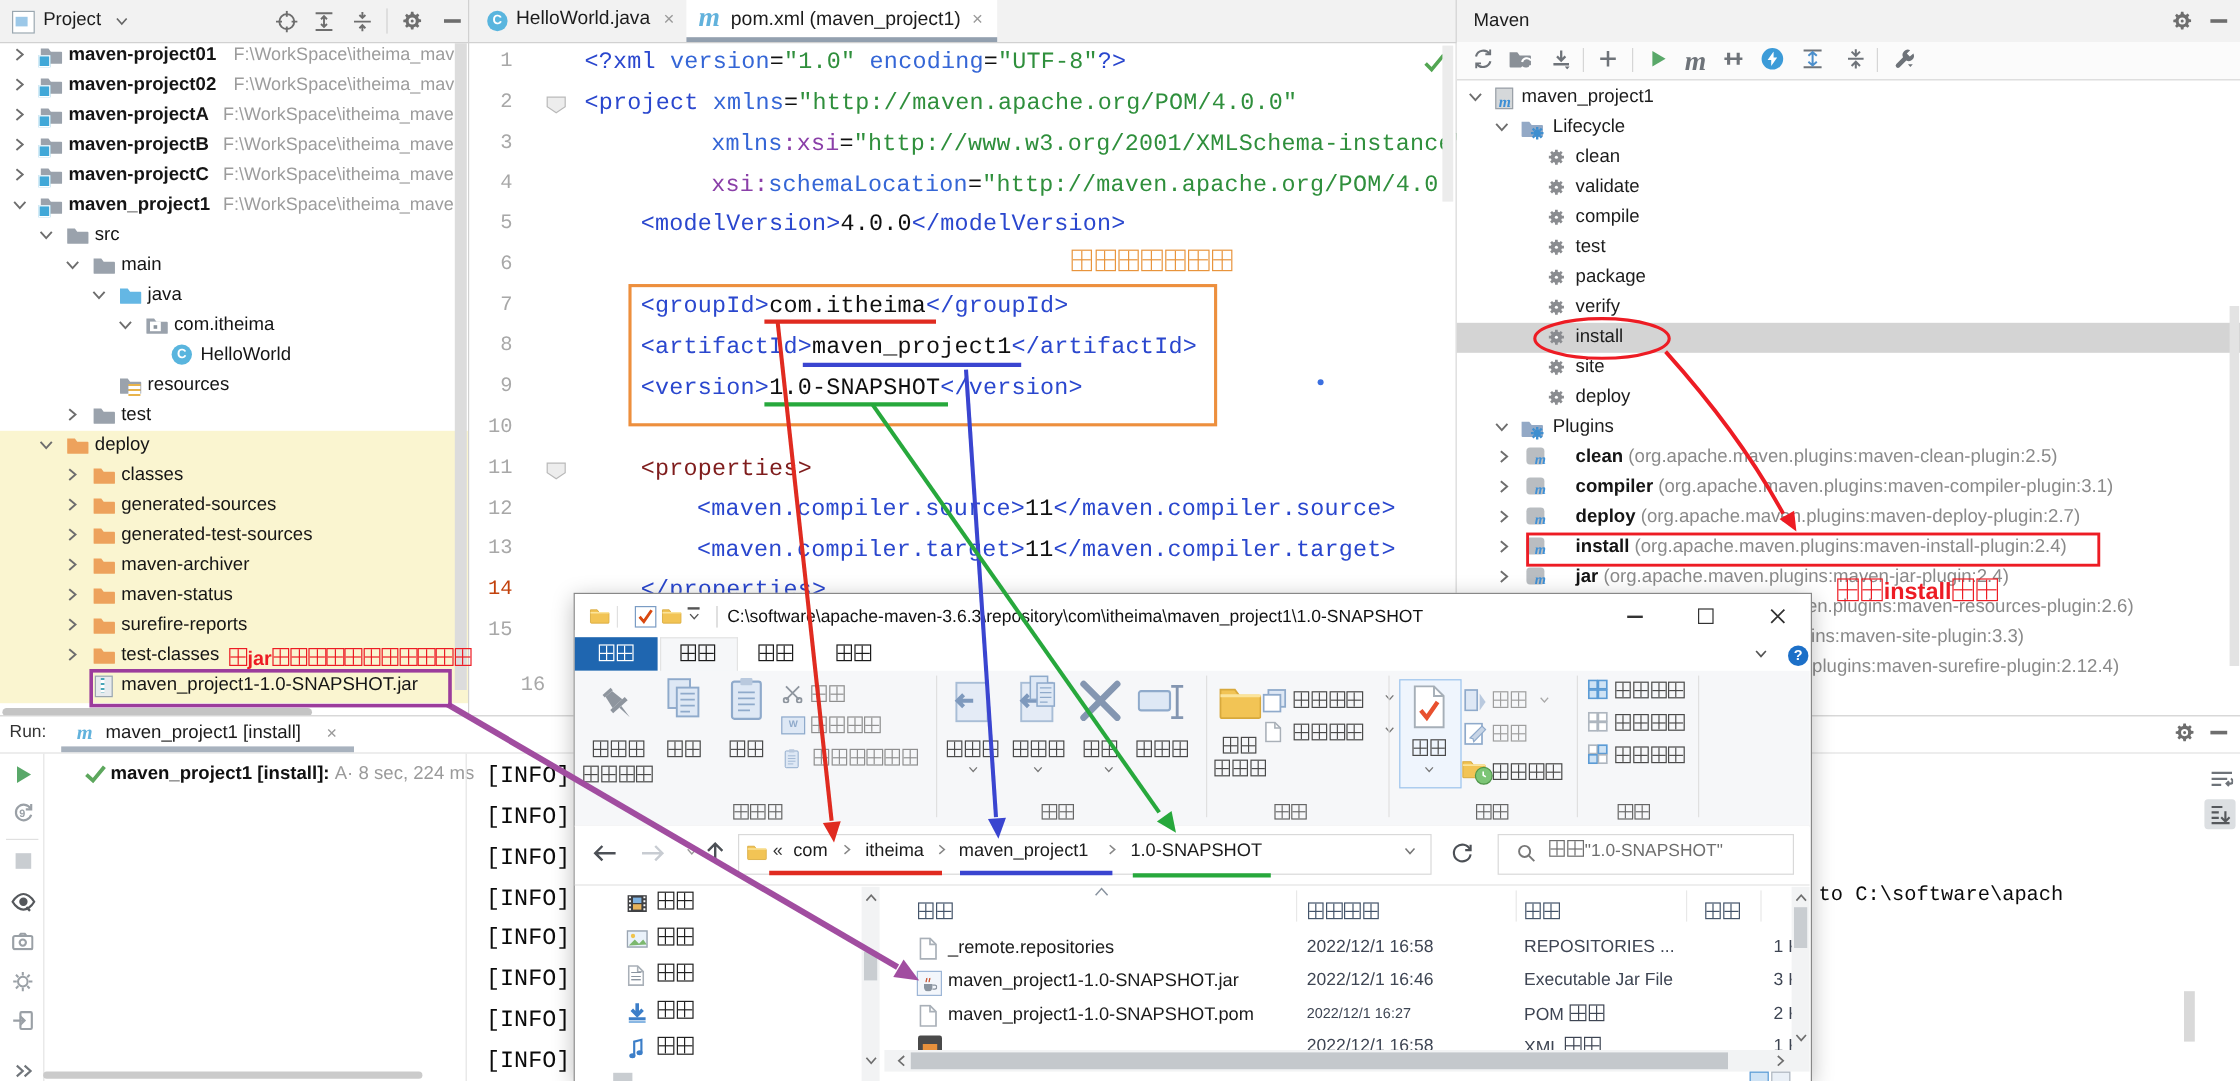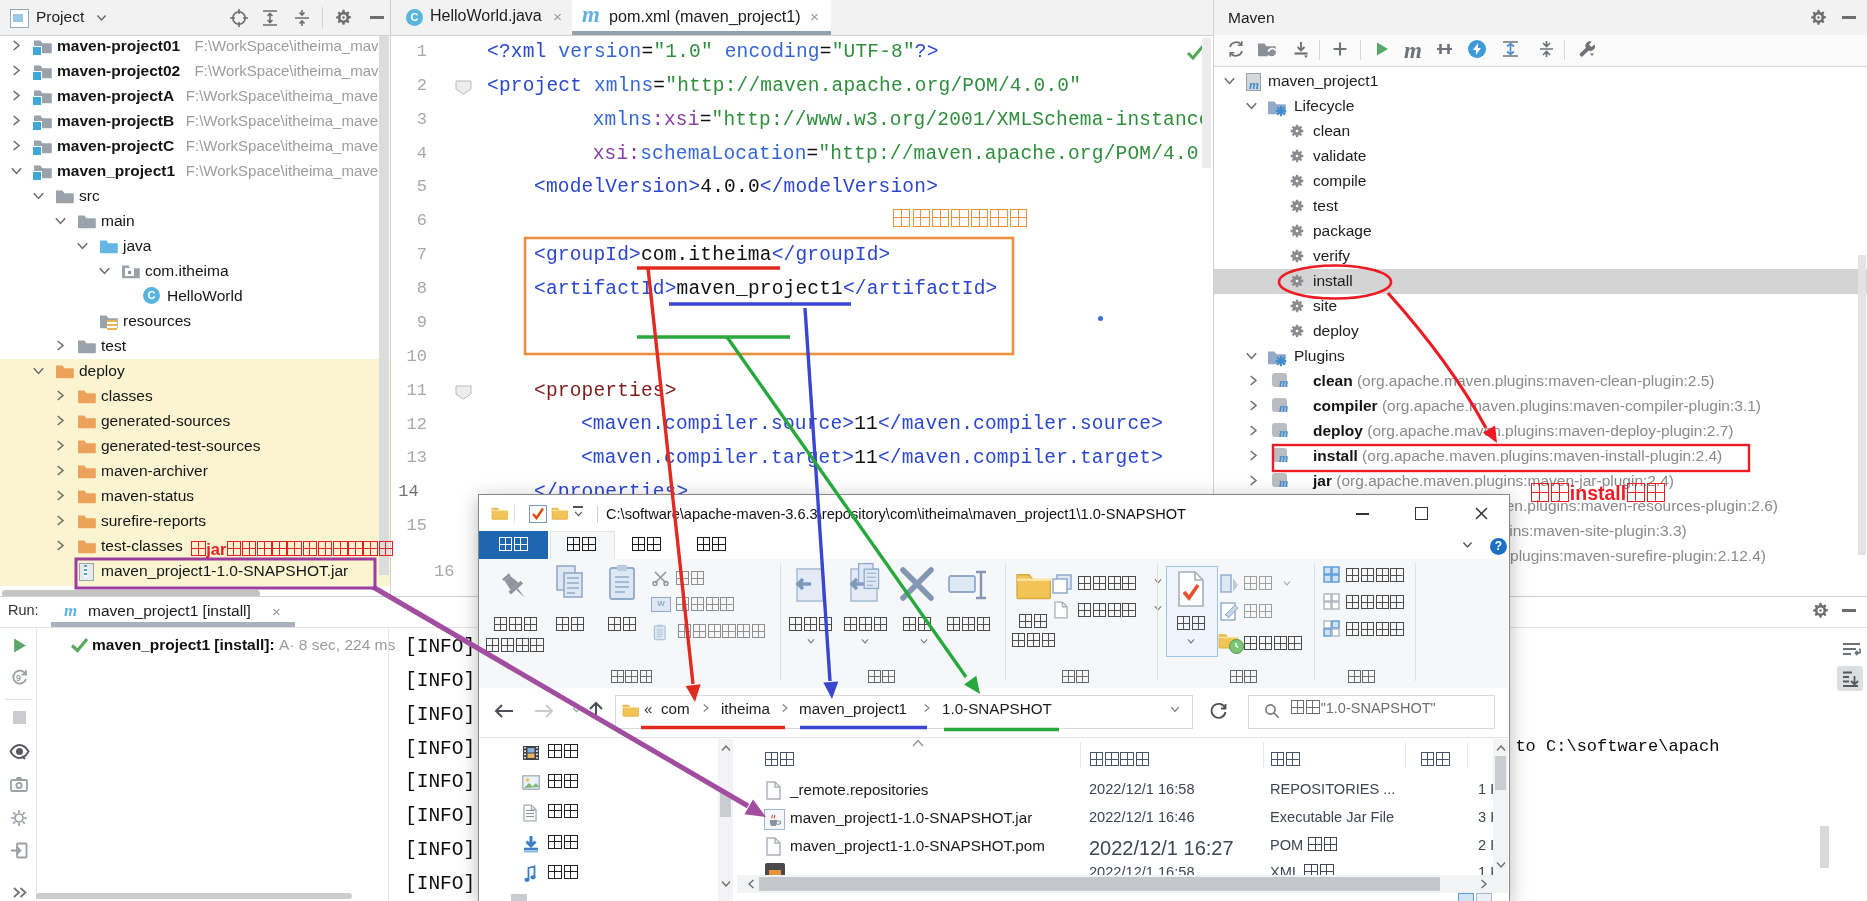--- a/index.html
+++ b/index.html
@@ -217,36 +217,37 @@
 <div class="a mono" style="left:390px;top:143.6px;width:37px;text-align:right;font-size:17px;color:#A8A8A8">4</div>
 <div class="a mono" style="left:390px;top:177.4px;width:37px;text-align:right;font-size:17px;color:#A8A8A8">5</div>
 <div class="a mono" style="left:390px;top:211.3px;width:37px;text-align:right;font-size:17px;color:#A8A8A8">6</div>
 <div class="a mono" style="left:390px;top:245.2px;width:37px;text-align:right;font-size:17px;color:#A8A8A8">7</div>
 <div class="a mono" style="left:390px;top:279.0px;width:37px;text-align:right;font-size:17px;color:#A8A8A8">8</div>
 <div class="a mono" style="left:390px;top:312.9px;width:37px;text-align:right;font-size:17px;color:#A8A8A8">9</div>
 <div class="a mono" style="left:390px;top:346.7px;width:37px;text-align:right;font-size:17px;color:#A8A8A8">10</div>
 <div class="a mono" style="left:390px;top:380.6px;width:37px;text-align:right;font-size:17px;color:#A8A8A8">11</div>
 <div class="a mono" style="left:390px;top:414.5px;width:37px;text-align:right;font-size:17px;color:#A8A8A8">12</div>
 <div class="a mono" style="left:390px;top:448.3px;width:37px;text-align:right;font-size:17px;color:#A8A8A8">13</div>
-<div class="a mono" style="left:390px;top:482.2px;width:37px;text-align:center;font-size:17px;color:#737373">14</div>
+<div class="a mono" style="left:390px;top:482.2px;width:37px;text-align:right;font-size:17px;color:#c2410c">14</div>
 <div class="a mono" style="left:390px;top:516.0px;width:37px;text-align:right;font-size:17px;color:#A8A8A8">15</div>
 <div class="a mono" style="left:434px;top:562px;font-size:17px;color:#A8A8A8">16</div>
 <svg class="a" style="left:455px;top:80px" width="17" height="15" viewBox="0 0 17 15">
       <path d="M1 1h15v8l-7.5 5L1 9z" fill="#EDEDED" stroke="#B9B9B9"></path>
     </svg>
 <svg class="a" style="left:455px;top:385px" width="17" height="15" viewBox="0 0 17 15">
       <path d="M1 1h15v8l-7.5 5L1 9z" fill="#EDEDED" stroke="#B9B9B9"></path>
     </svg>
 <div class="a mono" style="left:487.0px;top:41px;font-size:19.5px;letter-spacing:.18px;white-space:pre"><span style="color:#2A47CE">&lt;?xml </span><span style="color:#3566D6">version</span><span style="color:#101010">=</span><span style="color:#2F8F3C">"1.0"</span><span style="color:#3566D6"> encoding</span><span style="color:#101010">=</span><span style="color:#2F8F3C">"UTF-8"</span><span style="color:#2A47CE">?&gt;</span></div>
 <div class="a mono" style="left:487.0px;top:75px;font-size:19.5px;letter-spacing:.18px;white-space:pre"><span style="color:#2A47CE">&lt;project </span><span style="color:#3566D6">xmlns</span><span style="color:#101010">=</span><span style="color:#2F8F3C">"http://maven.apache.org/POM/4.0.0"</span></div>
 <div class="a mono" style="left:592.7px;top:109px;font-size:19.5px;letter-spacing:.18px;white-space:pre"><span style="color:#3566D6">xmlns</span><span style="color:#8A3FA8">:xsi</span><span style="color:#101010">=</span><span style="color:#2F8F3C">"http://www.w3.org/2001/XMLSchema-instance"</span></div>
 <div class="a mono" style="left:592.7px;top:143px;font-size:19.5px;letter-spacing:.18px;white-space:pre"><span style="color:#8A3FA8">xsi:</span><span style="color:#3566D6">schemaLocation</span><span style="color:#101010">=</span><span style="color:#2F8F3C">"http://maven.apache.org/POM/4.0.</span></div>
 <div class="a mono" style="left:534.0px;top:176px;font-size:19.5px;letter-spacing:.18px;white-space:pre"><span style="color:#2A47CE">&lt;modelVersion&gt;</span><span style="color:#101010">4.0.0</span><span style="color:#2A47CE">&lt;/modelVersion&gt;</span></div>
 <div class="a mono" style="left:534.0px;top:244px;font-size:19.5px;letter-spacing:.18px;white-space:pre"><span style="color:#2A47CE">&lt;groupId&gt;</span><span style="color:#101010">com.itheima</span><span style="color:#2A47CE">&lt;/groupId&gt;</span></div>
 <div class="a mono" style="left:534.0px;top:278px;font-size:19.5px;letter-spacing:.18px;white-space:pre"><span style="color:#2A47CE">&lt;artifactId&gt;</span><span style="color:#101010">maven_project1</span><span style="color:#2A47CE">&lt;/artifactId&gt;</span></div>
+<div class="a mono" style="left:534.0px;top:312px;font-size:19.5px;letter-spacing:.18px;white-space:pre"><span style="color:#2A47CE">&lt;version&gt;</span><span style="color:#101010">1.0-SNAPSHOT</span><span style="color:#2A47CE">&lt;/version&gt;</span></div>
 <div class="a mono" style="left:534.0px;top:380px;font-size:19.5px;letter-spacing:.18px;white-space:pre"><span style="color:#7f1d1d">&lt;properties&gt;</span></div>
 <div class="a mono" style="left:580.9px;top:413px;font-size:19.5px;letter-spacing:.18px;white-space:pre"><span style="color:#2A47CE">&lt;maven.compiler.source&gt;</span><span style="color:#101010">11</span><span style="color:#2A47CE">&lt;/maven.compiler.source&gt;</span></div>
 <div class="a mono" style="left:580.9px;top:447px;font-size:19.5px;letter-spacing:.18px;white-space:pre"><span style="color:#2A47CE">&lt;maven.compiler.target&gt;</span><span style="color:#101010">11</span><span style="color:#2A47CE">&lt;/maven.compiler.target&gt;</span></div>
 <div class="a mono" style="left:534.0px;top:481px;font-size:19.5px;letter-spacing:.18px;white-space:pre"><span style="color:#2A47CE">&lt;/properties&gt;</span></div>
 <svg class="a" style="left:1186px;top:44px" width="19" height="17" viewBox="0 0 19 17">
       <path d="M2 9l5 5L17 2" fill="none" stroke="#53A653" stroke-width="3"></path>
     </svg>
 <div class="a" style="left:1098px;top:316px;width:5px;height:5px;background:#3B6FE0;border-radius:50%"></div>
 <div class="a" style="left:1202px;top:38px;width:9px;height:130px;background:#ECECEC"></div>
 <div class="a" style="left:1213px;top:0;width:1px;height:596px;background:#D1D1D1"></div>
@@ -857,21 +858,21 @@
     </svg>
 <div class="a" style="left:790px;top:809px;font:normal 15.2px 'Liberation Sans';color:#1a1a1a;white-space:pre">maven_project1-1.0-SNAPSHOT.jar</div>
 <div class="a" style="left:1089px;top:809px;color:#3E4553;font-size:14.6px;white-space:pre">2022/12/1 16:46</div>
 <div class="a" style="left:1270px;top:809px;color:#3E4553;font-size:14.6px;white-space:pre">Executable Jar File</div>
 <div class="a" style="left:1478px;top:809px;color:#3E4553;font-size:14.6px">3 K</div>
 <svg class="a" style="left:766px;top:837px" width="15" height="19" viewBox="0 0 15 19">
       <path d="M1 1h8l5 5v12H1z" fill="#fff" stroke="#A9B0B8" stroke-width="1.4"></path>
       <path d="M9 1v5h5" fill="none" stroke="#A9B0B8" stroke-width="1.4"></path>
     </svg>
 <div class="a" style="left:790px;top:837px;font:normal 15.2px 'Liberation Sans';color:#1a1a1a;white-space:pre">maven_project1-1.0-SNAPSHOT.pom</div>
-<div class="a" style="left:1089px;top:837px;color:#3E4553;font-size:20px;white-space:pre">2022/12/1 16:27</div>
+<div class="a" style="left:1089px;top:837px;color:#3E4553;font-size:12px;white-space:pre">2022/12/1 16:27</div>
 <div class="a" style="left:1270px;top:837px;color:#3E4553;font-size:14.6px;white-space:pre">POM <i class="cj"></i><i class="cj"></i></div>
 <div class="a" style="left:1478px;top:837px;color:#3E4553;font-size:14.6px">2 K</div>
 <div class="a" style="left:765px;top:863px;width:20px;height:20px;background:#4A4A4A;border-radius:2px"></div>
 <div class="a" style="left:769px;top:870px;width:12px;height:7px;background:#E8913C"></div>
 <div class="a" style="left:1089px;top:864px;color:#3E4553;font-size:14.6px;white-space:pre">2022/12/1 16:58</div>
 <div class="a" style="left:1270px;top:864px;color:#3E4553;font-size:14.6px;white-space:pre">XML <i class="cj"></i><i class="cj"></i></div>
 <div class="a" style="left:1478px;top:864px;color:#3E4553;font-size:14.6px">1 K</div>
 <div class="a" style="left:1493px;top:739px;width:15px;height:136px;background:#F2F3F4"></div>
 <svg class="a" style="left:1496px;top:744px" width="10" height="8" viewBox="0 0 10 8">
       <path d="M1 6.5L5 2l4 4.5" fill="none" stroke="#6E6E6E" stroke-width="1.4"></path>

